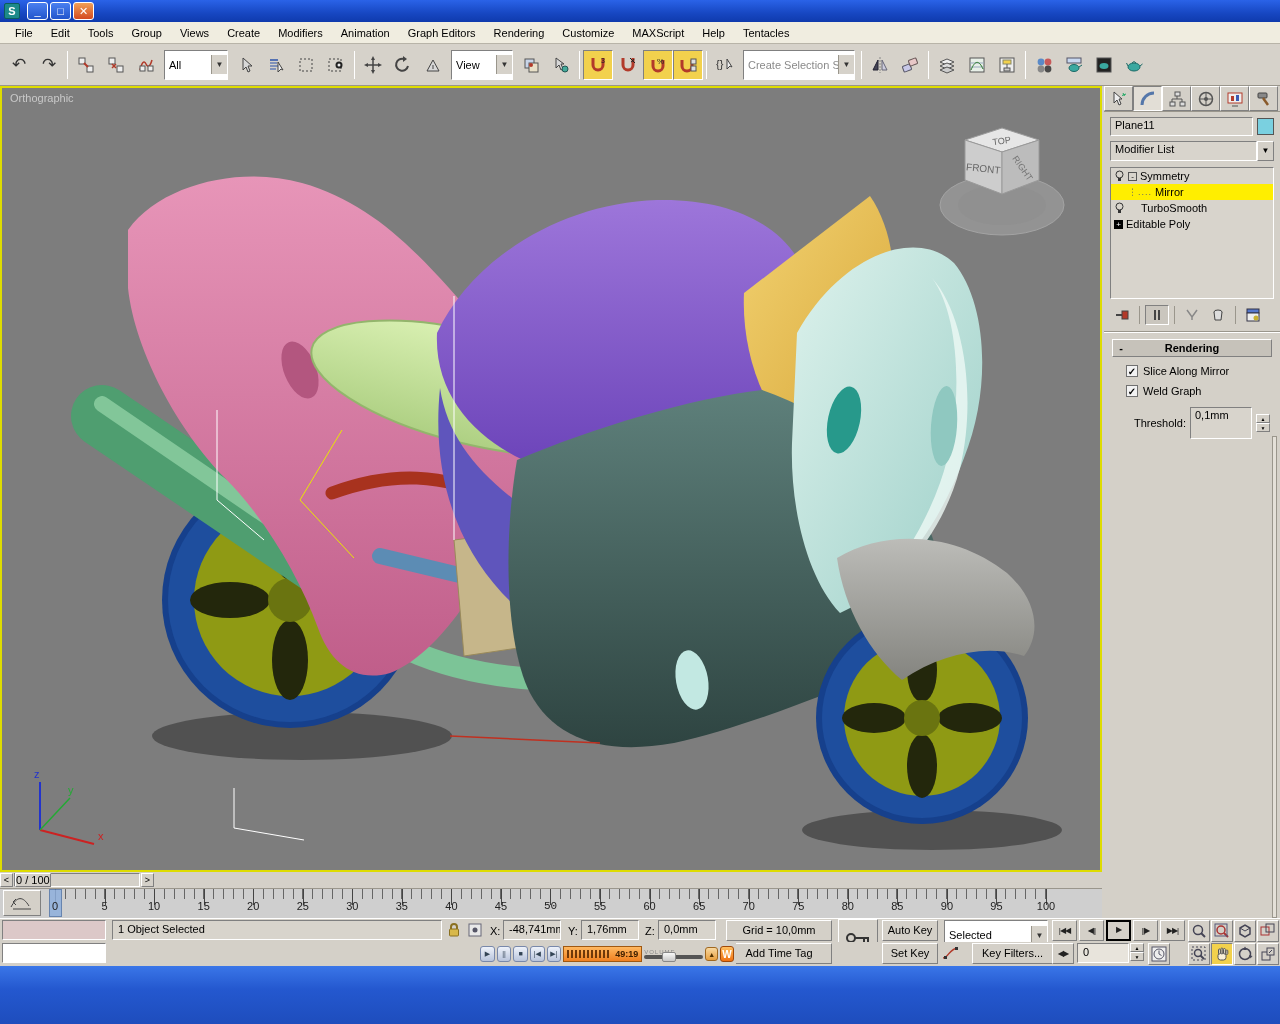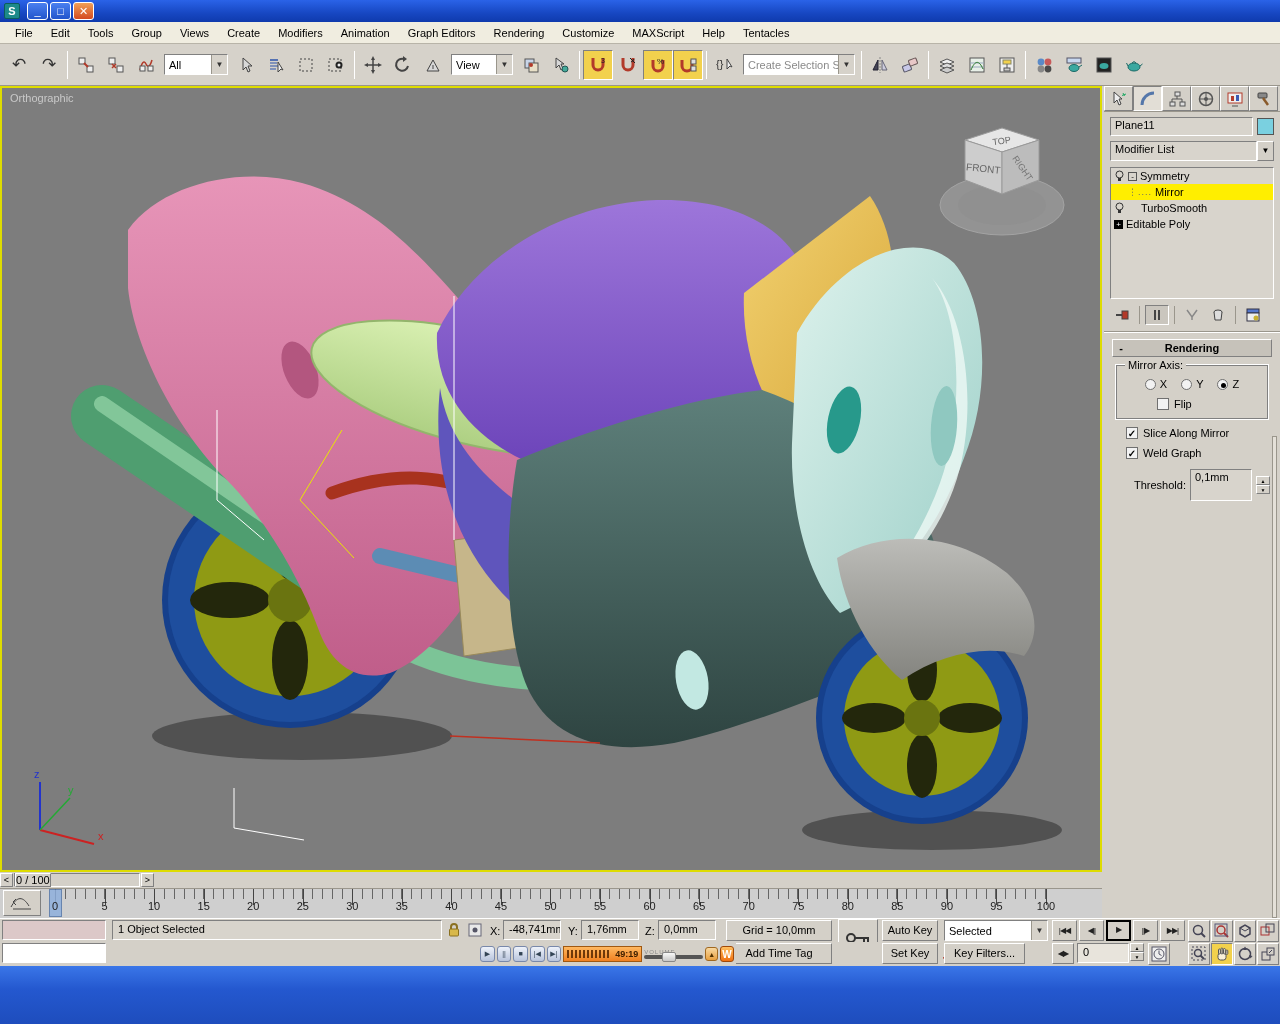--- a/index.html
+++ b/index.html
@@ -29,21 +29,21 @@
 
   
   #toolbar { left:0; top:44px; width:1280px; height:42px; background:#d6d2ca;
     border-bottom:1px solid #9a968c; display:flex; align-items:center; padding-left:4px; }
   .tb { width:30px; height:30px; display:flex; align-items:center; justify-content:center;
     border:1px solid transparent; flex:0 0 auto; }
   .tb.on { background:#f2d14d; border-color:#808080 #fff #fff #808080; }
   .tb .g { font-size:17px; color:#333; }
   .tsep { width:1px; height:28px; background:#9a968c; border-right:1px solid #fff;
     margin:0 3px; flex:0 0 auto; }
-  .tdrop { height:21px; background:#fff; border:1px solid; border-color:#808080 #fff #fff #808080;
+  .tdrop { height:30px; background:#fff; border:1px solid; border-color:#808080 #fff #fff #808080;
     display:flex; align-items:center; flex:0 0 auto; margin:0 3px; }
   .tdrop .val { padding:0 4px; flex:1; white-space:nowrap; overflow:hidden; }
   .tdrop .arr { width:16px; height:19px; background:#d6d2ca; border-left:1px solid #9a968c;
     text-align:center; font-size:8px; line-height:19px; color:#333; }
   .tdrop.dis .val { color:#8a8a8a; }
   svg { display:block; }
 
   
   #viewport { left:0; top:86px; width:1102px; height:786px;
     border:2px solid #dedc00; background:#7d7d7d; overflow:hidden; }
@@ -651,41 +651,20 @@
             <circle cx="11" cy="11" r="2.5" fill="#c8b030"></circle>
           </svg>
         </span>
     </div>
     <div id="cp-div"></div>
 
     <div class="rollout-hdr">
       <span class="minus">-</span>
       <span class="rtitle">Rendering</span>
     </div>
-    <div class="groupbox">
-      <span class="legend">Mirror Axis:</span>
-      <div class="radios">
-        <span class="radio">
-            <span class="rdot"></span>
-            <span>X</span>
-          </span>
-        <span class="radio">
-            <span class="rdot"></span>
-            <span>Y</span>
-          </span>
-        <span class="radio">
-            <span class="rdot sel"></span>
-            <span>Z</span>
-          </span>
-      </div>
-      <div class="cbrow" style="margin-left:34px">
-        <span class="cb"></span>
-        <span>Flip</span>
-      </div>
-    </div>
     <div class="cbrow">
       <span class="cb">✓</span>
       <span>Slice Along Mirror</span>
     </div>
     <div class="cbrow">
       <span class="cb">✓</span>
       <span>Weld Graph</span>
     </div>
     <div class="thr">
       <span>Threshold:</span>
@@ -720,21 +699,21 @@
       <span class="tickl" style="left: 0px;">0</span>
       <span class="tickl" style="left: 49.55px;">5</span>
       <span class="tickl" style="left: 99.1px;">10</span>
       <span class="tickl" style="left: 148.65px;">15</span>
       <span class="tickl" style="left: 198.2px;">20</span>
       <span class="tickl" style="left: 247.75px;">25</span>
       <span class="tickl" style="left: 297.3px;">30</span>
       <span class="tickl" style="left: 346.85px;">35</span>
       <span class="tickl" style="left: 396.4px;">40</span>
       <span class="tickl" style="left: 445.95px;">45</span>
-      <span class="tickl" style="left: 495.5px;">50</span>
+      <span class="tickl" style="left: 495.5px; font-family: Liberation Mono, monospace;">50</span>
       <span class="tickl" style="left: 545.05px;">55</span>
       <span class="tickl" style="left: 594.6px;">60</span>
       <span class="tickl" style="left: 644.15px;">65</span>
       <span class="tickl" style="left: 693.7px;">70</span>
       <span class="tickl" style="left: 743.25px;">75</span>
       <span class="tickl" style="left: 792.8px;">80</span>
       <span class="tickl" style="left: 842.35px;">85</span>
       <span class="tickl" style="left: 891.9px;">90</span>
       <span class="tickl" style="left: 941.45px;">95</span>
       <span class="tickl" style="left: 991px;">100</span>
@@ -811,21 +790,21 @@
     <div class="sfield" style="left:2px;top:1px;width:104px;background:#fff"></div>
     <div class="sbtn" style="left:726px;top:1px;width:106px">Add Time Tag</div>
     <div class="sbtn" style="left:882px;top:1px;width:56px">Set Key</div>
     <span class="abs" style="left:941px;top:2px">
         <svg width="20" height="18">
           <path d="M2 14 C7 14 9 4 17 4" fill="none" stroke="#b23a2a" stroke-width="1.5"></path>
           <rect x="3" y="12" width="3" height="3" fill="#333"></rect>
           <rect x="14" y="3" width="3" height="3" fill="#333"></rect>
         </svg>
       </span>
-    <div class="sbtn" style="left:944px;top:1px;width:81px">Key Filters...</div>
+    <div class="sbtn" style="left:972px;top:1px;width:81px">Key Filters...</div>
     <span class="tinybtn" style="left:1052px;top:1px;width:22px">◀▶</span>
     <div class="sfield" style="left:1077px;top:1px;width:52px;background:#e8e4dc">0</div>
     <span class="spin abs" style="left:1130px;top:1px">
         <span>▲</span>
         <span>▼</span>
       </span>
     <span class="navbtn" style="left:1148px;top:1px">
         <svg width="16" height="16">
           <rect x="1" y="1" width="14" height="14" fill="#eee" stroke="#556"></rect>
           <circle cx="8" cy="8" r="5" fill="none" stroke="#556"></circle>

